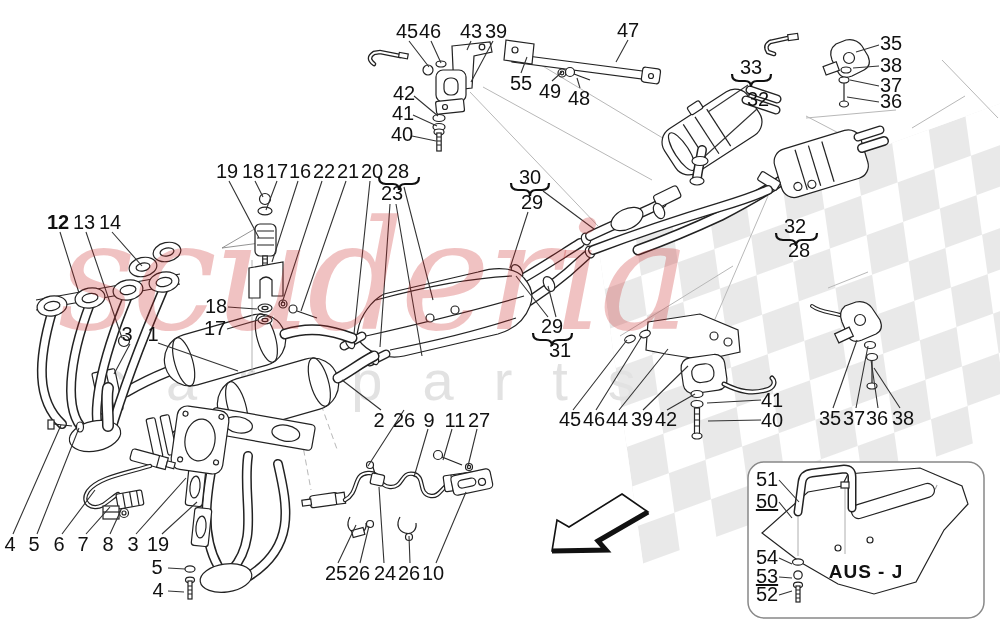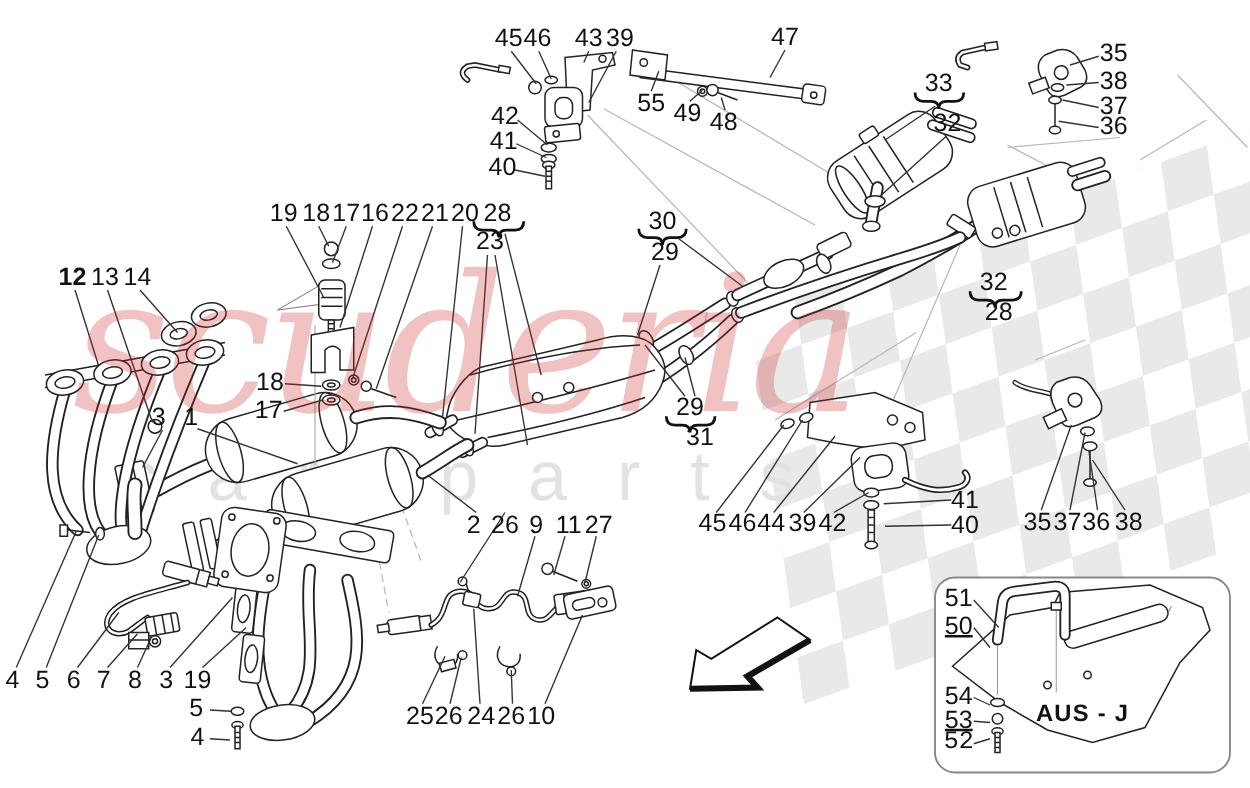--- a/index.html
+++ b/index.html
@@ -487,17 +487,17 @@
       <div class="co" style="left: 158px; top: 590px;">4</div>
       <div class="co" style="left: 336px; top: 573px;">25</div>
       <div class="co" style="left: 359px; top: 573px;">26</div>
       <div class="co" style="left: 385px; top: 573px;">24</div>
       <div class="co" style="left: 409px; top: 573px;">26</div>
       <div class="co" style="left: 433px; top: 573px;">10</div>
       <div class="co" style="left: 767px; top: 479px;">51</div>
       <div class="co" style="left: 767px; top: 501px; text-decoration: underline;">50</div>
       <div class="co" style="left: 767px; top: 557px;">54</div>
       <div class="co" style="left: 767px; top: 576px; text-decoration: underline;">53</div>
-      <div class="co" style="left: 767px; top: 594px; font-family: Liberation Mono, monospace;">52</div>
+      <div class="co" style="left: 767px; top: 594px;">52</div>
     </div>
 
   <div id="aus-caption">AUS - J</div>
 </div>
 
 </body></html>

